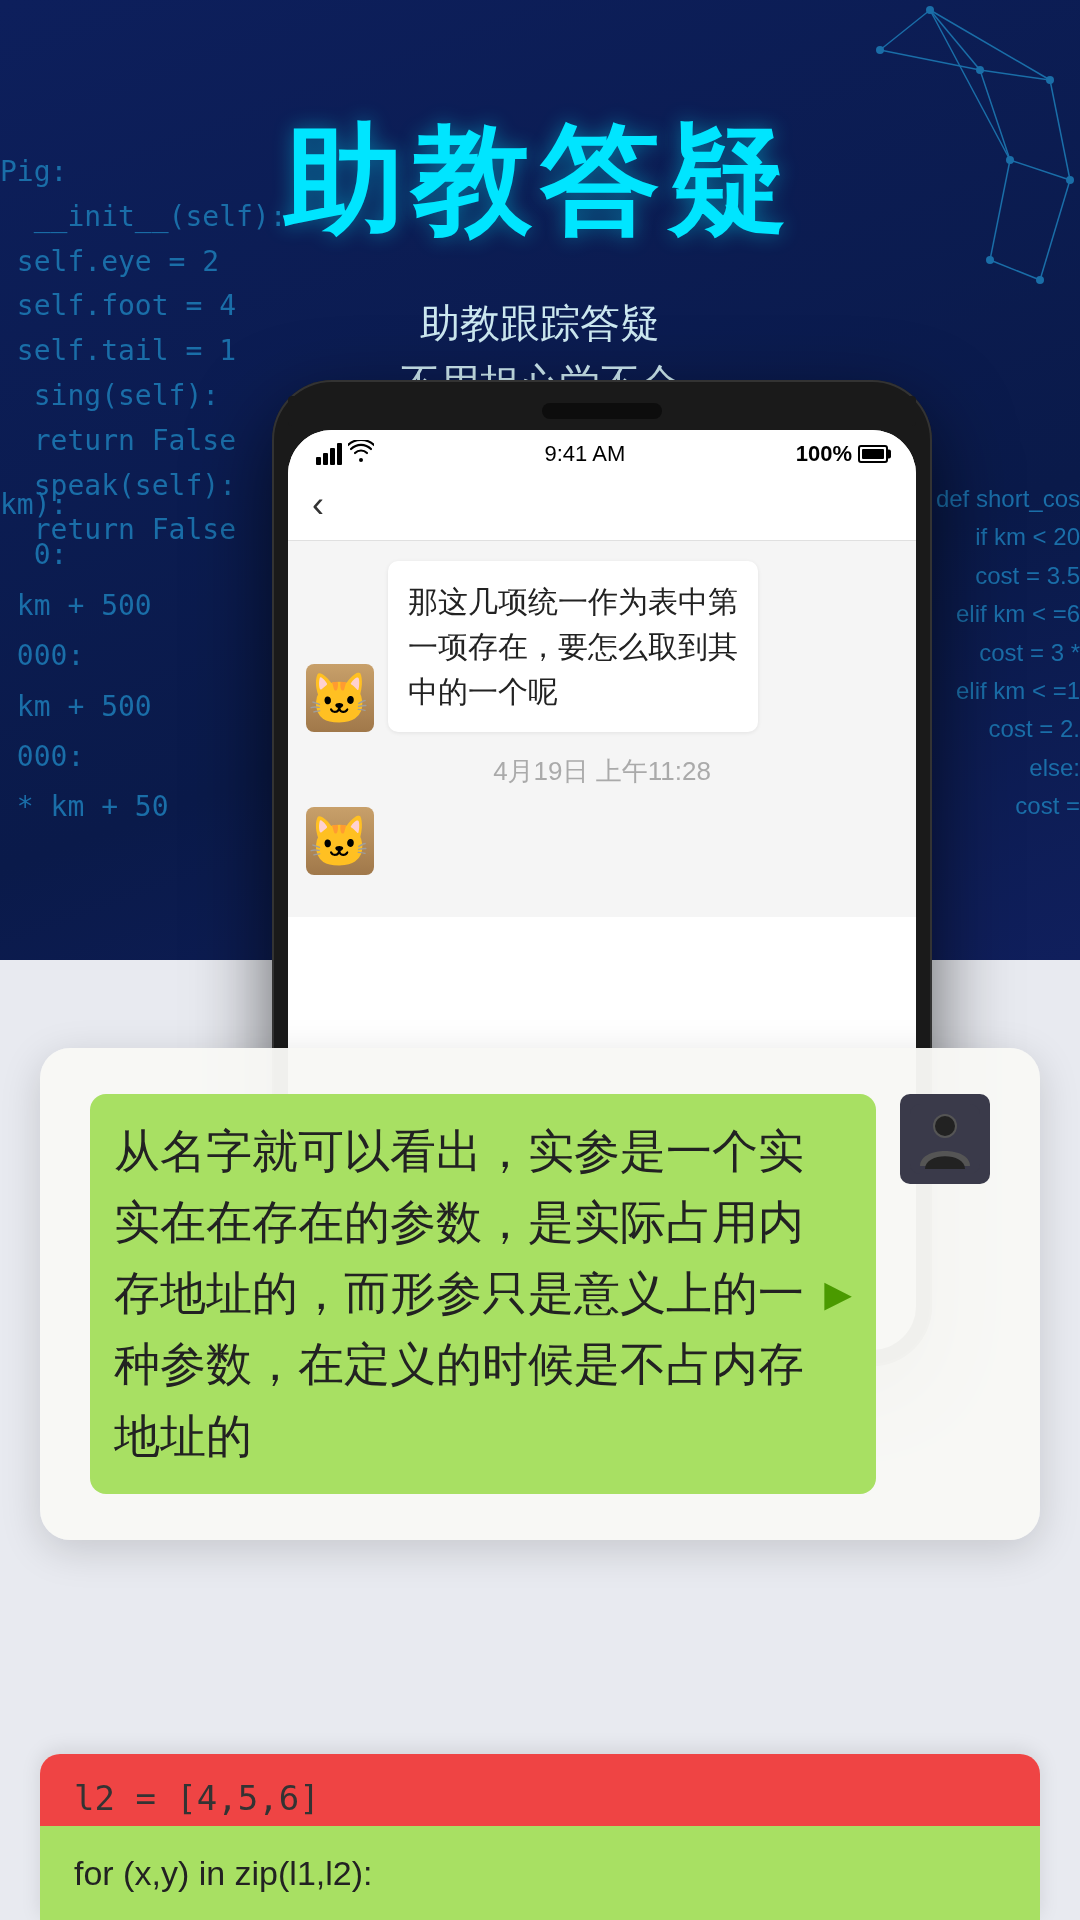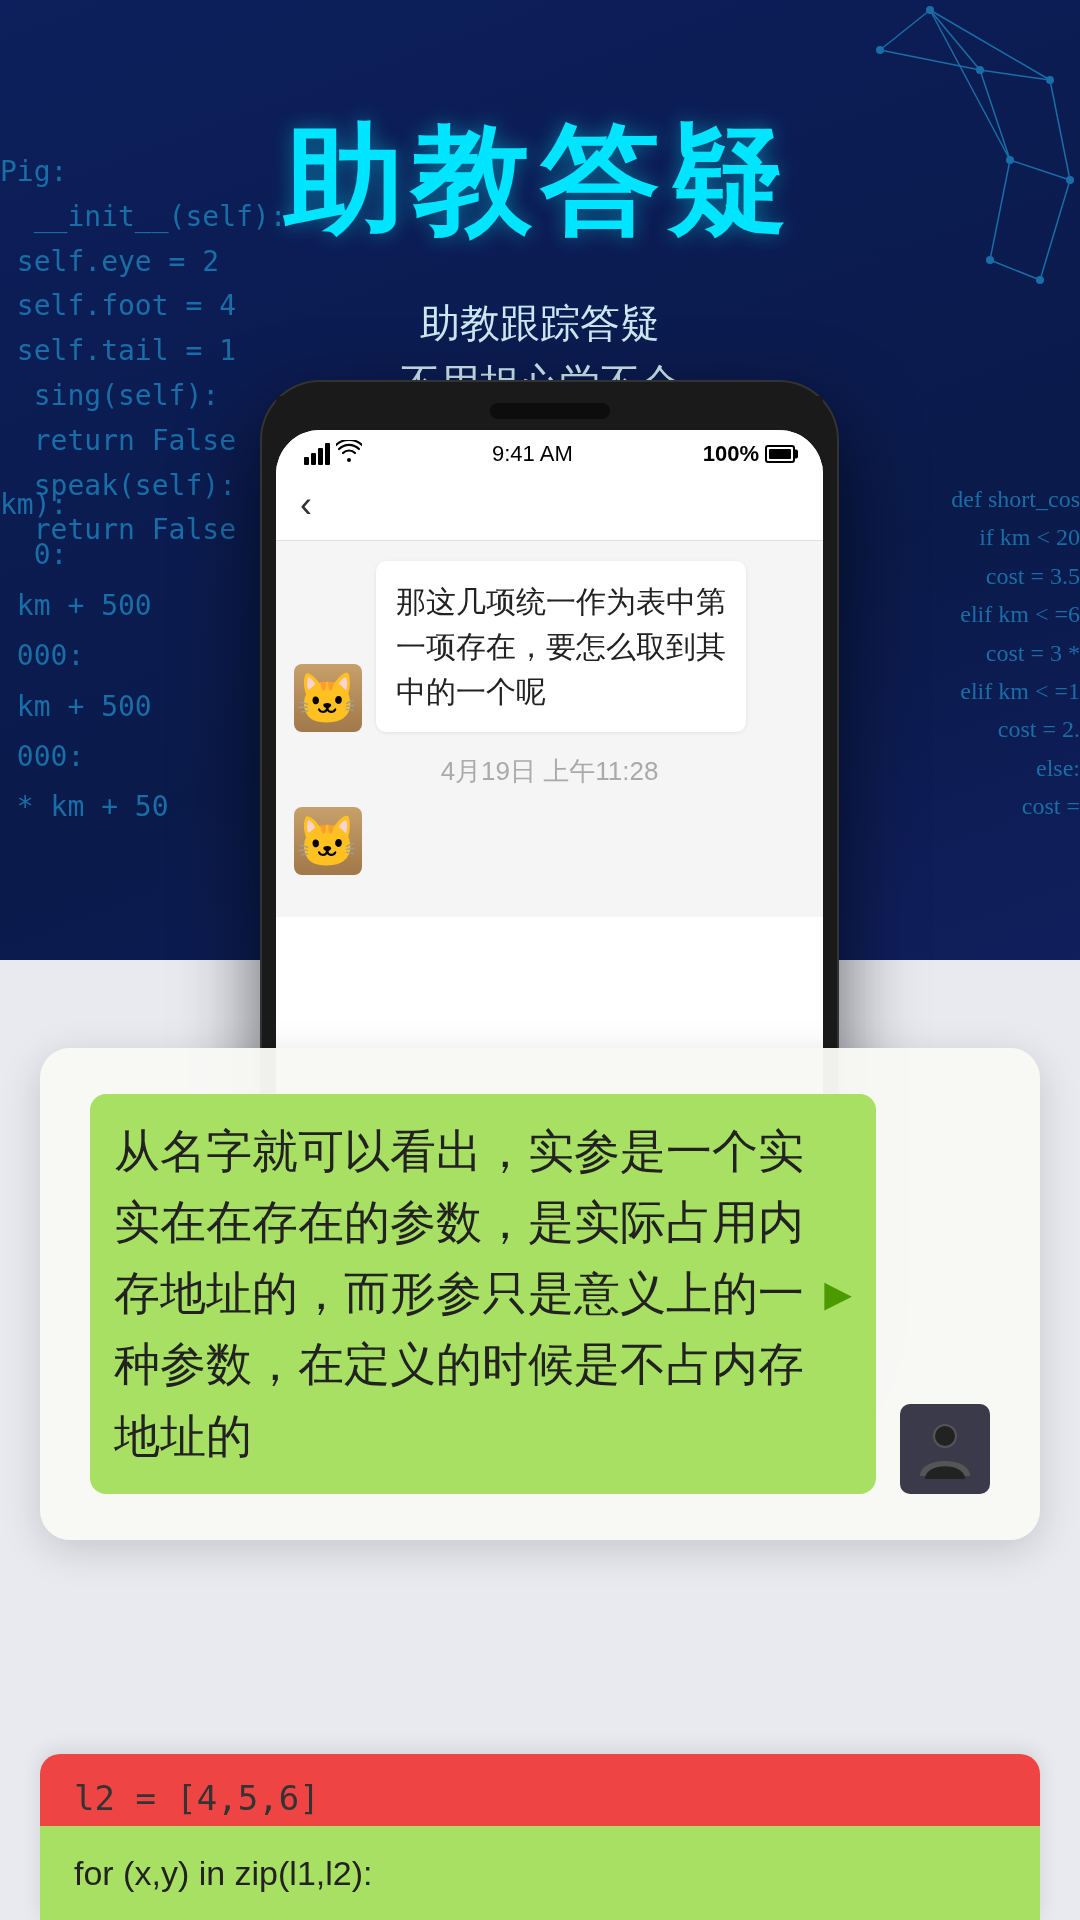--- a/index.html
+++ b/index.html
@@ -58,21 +58,21 @@
       font-size: 28px;
       line-height: 1.8;
       z-index: 1;
       white-space: pre;
     }
     .code-bg-right {
       position: absolute;
       top: 480px; right: 0;
       width: 280px;
       color: #1a6ea8;
-      font-family: Liberation Serif, serif;
+      font-family: Liberation Sans, sans-serif;
       font-size: 24px;
       line-height: 1.6;
       z-index: 1;
       white-space: pre;
       text-align: right;
     }
 
     
     .main-title {
       position: absolute;
@@ -100,25 +100,26 @@
     .phone-wrapper {
       position: absolute;
       top: 380px;
       left: 50%;
       transform: translateX(-50%);
       width: 560px;
       z-index: 10;
     }
 
     .phone-outer {
-      width: 579px;
+      width: 660px;
       background: #1a1a1a;
       border-radius: 60px;
       padding: 16px;
       box-shadow: 0 30px 80px rgba(0,0,0,0.6), inset 0 0 0 2px #333;
+      margin-left: 12px;
     }
 
     .phone-notch-bar {
       background: #1a1a1a;
       height: 30px;
       border-radius: 4px;
       margin-bottom: 4px;
       display: flex;
       align-items: center;
       justify-content: center;
@@ -228,21 +229,21 @@
     .big-bubble {
       background: rgba(248, 248, 245, 0.97);
       border-radius: 30px;
       padding: 46px 50px;
       box-shadow: 0 10px 40px rgba(0,0,0,0.15);
     }
 
     .big-bubble-content {
       display: flex;
       gap: 24px;
-      align-items: flex-end;
+      align-items: flex-start;
     }
 
     .green-bubble {
       background: #a8e063;
       border-radius: 16px;
       padding: 22px 24px;
       display: flex;
       align-items: center;
       gap: 12px;
     }

